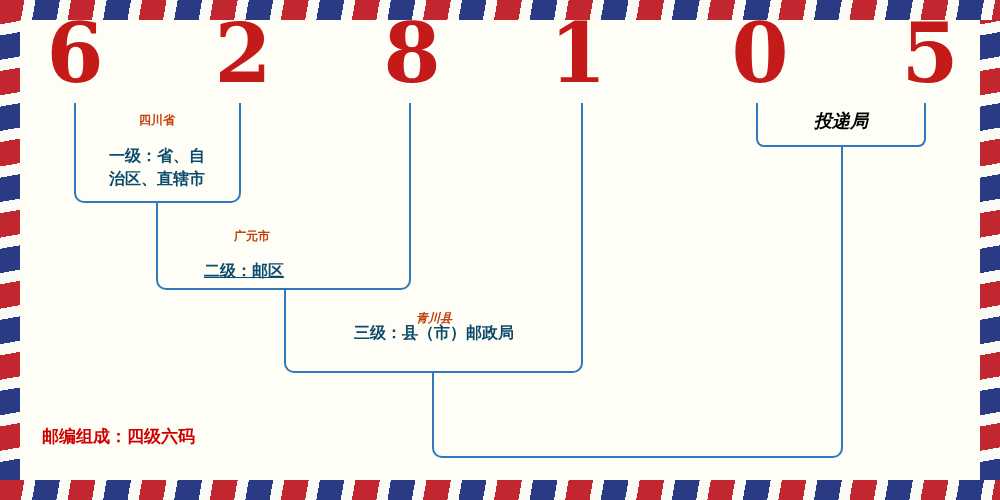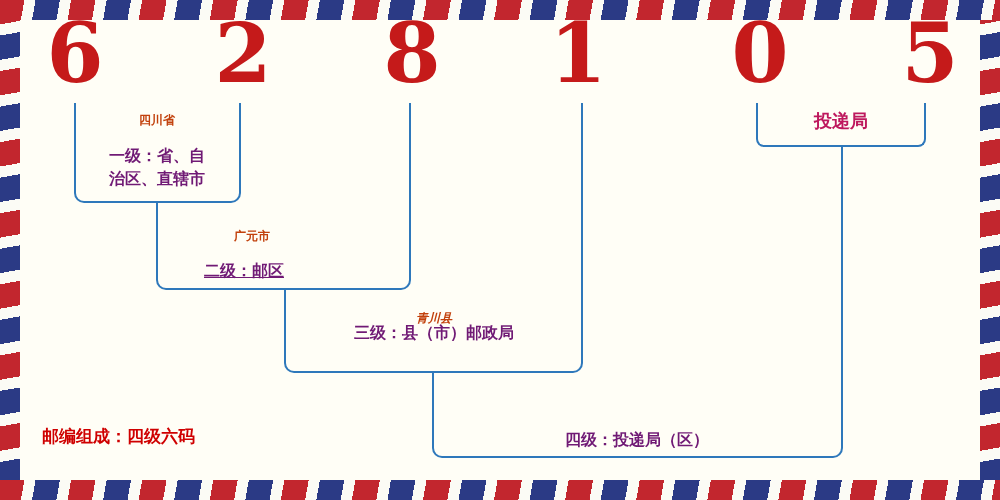--- a/index.html
+++ b/index.html
@@ -68,27 +68,27 @@
   
   .place {
     position: absolute;
     transform: translateX(-50%);
     font-weight: 700;
     font-size: 12px;
     color: #c2410c;
     white-space: nowrap;
     z-index: 4;
   }
-  .place.dark { color: #be185d; font-size: 18px; }
+  .place.dark { color: #000000; font-size: 18px; font-style: italic; }
   .desc {
     position: absolute;
     transform: translateX(-50%);
     font-weight: 700;
     font-size: 16px;
-    color: #701a75;
+    color: #0c4a6e;
     text-align: center;
     white-space: nowrap;
     line-height: 1.45;
     z-index: 4;
   }
   .desc.wrap { white-space: normal; width: 104px; }
 
   .p1 { left: 157px; top: 112px; }
   .d1 { left: 157px; top: 144px; }
   .p2 { left: 252px; top: 228px; }
@@ -136,19 +136,18 @@
 
   <div class="place p1">四川省</div>
   <div class="desc wrap d1">一级：省、自治区、直辖市</div>
 
   <div class="place p2">广元市</div>
   <div class="desc d2">二级：邮区</div>
 
   <div class="place p3">青川县</div>
   <div class="desc d3">三级：县（市）邮政局</div>
 
-  <div class="desc d4">四级：投递局（区）</div>
 
   <div class="place dark p5">投递局</div>
 
   <div class="footer-note">邮编组成：四级六码</div>
 
 </div>
 
 </body></html>

